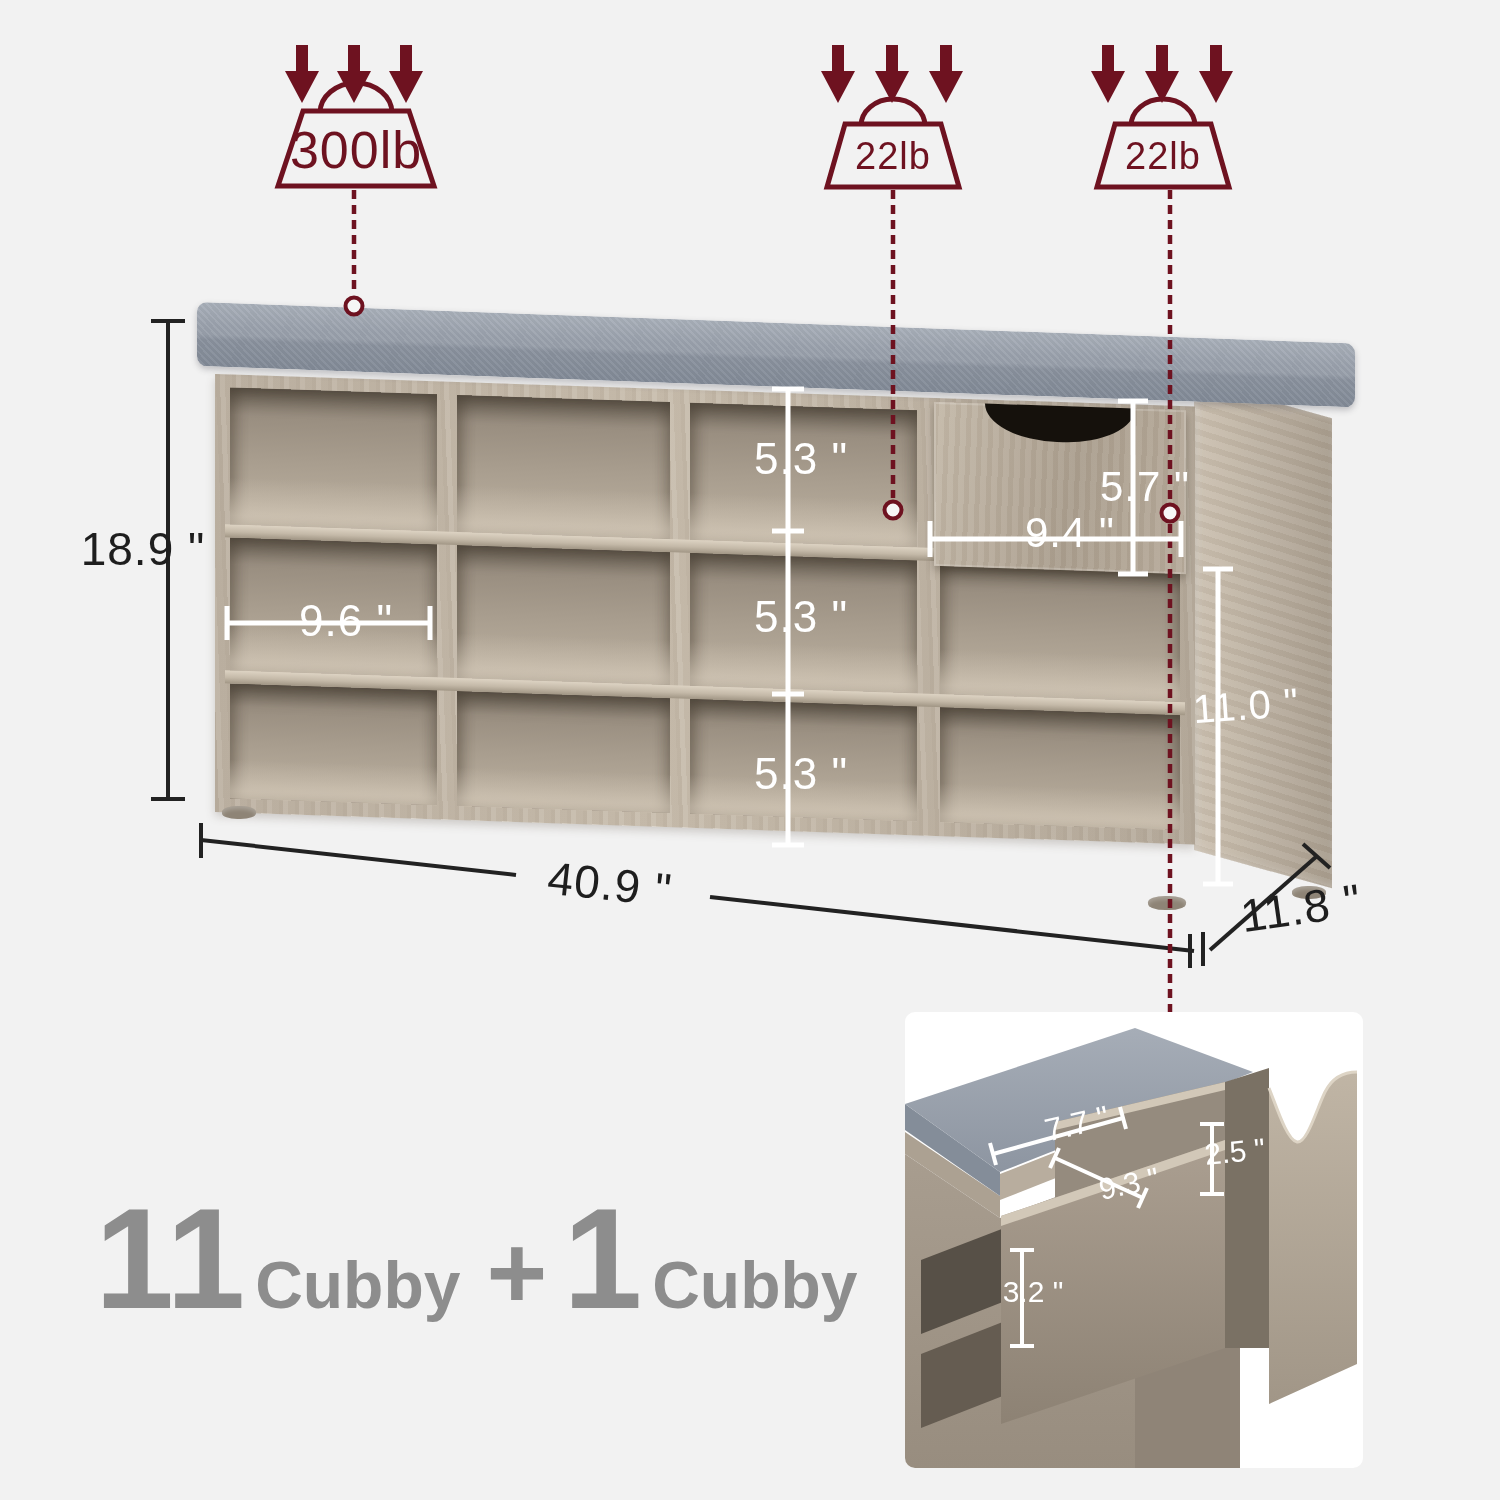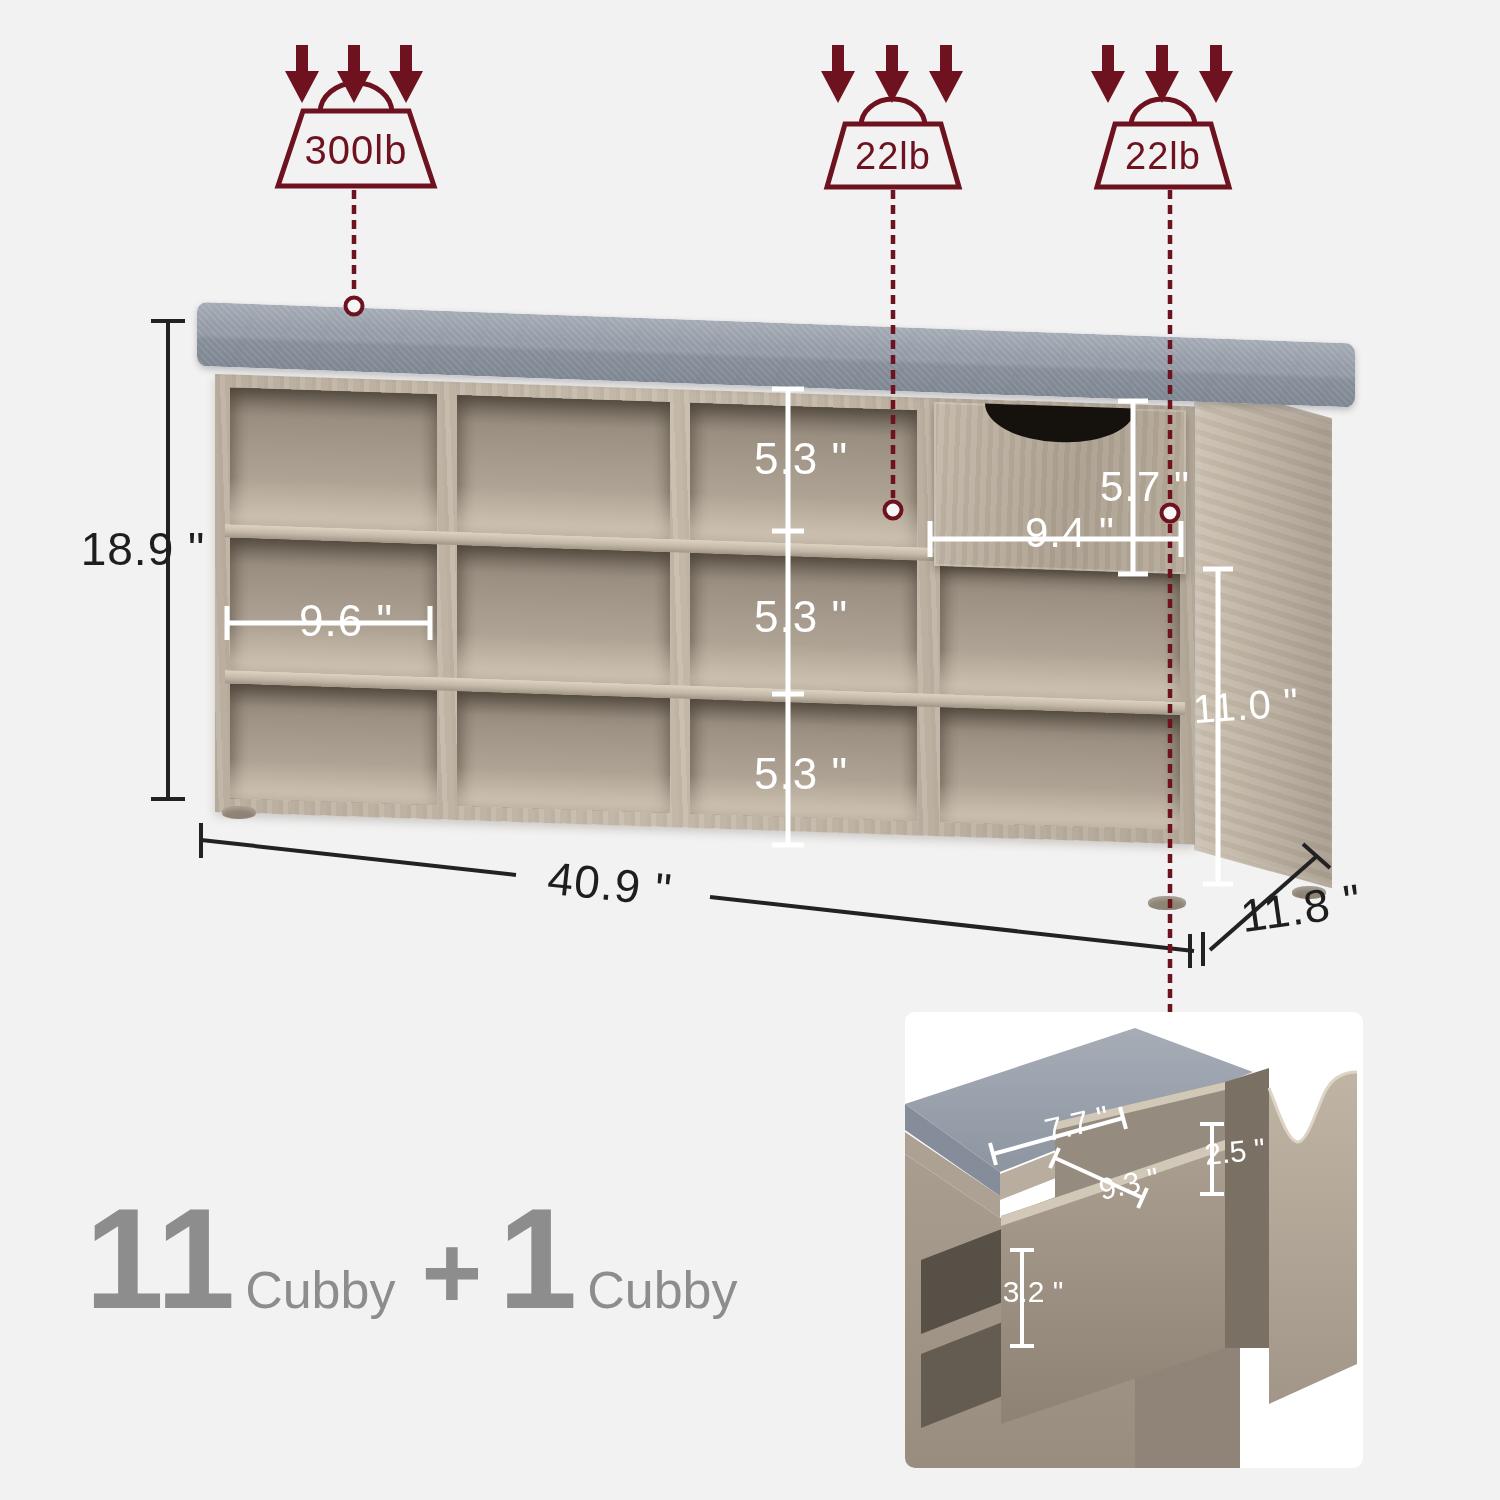--- a/index.html
+++ b/index.html
@@ -37,25 +37,25 @@
       background:
       repeating-linear-gradient(45deg, rgba(255,255,255,.05) 0 2px, rgba(0,0,0,.03) 2px 5px),
       linear-gradient(180deg,#a9b0ba 0%,#9aa1ac 38%,#99a0ab 50%,#8a929e 58%,#828a97 100%);
       box-shadow:0 3px 6px rgba(70,70,80,.30);}
   .foot{position:absolute;background:#8e8476;border-radius:45%;box-shadow:inset 0 3px 4px rgba(255,255,255,.25);}
   
   #overlay{position:absolute;left:0;top:0;z-index:5;}
   .lbl{position:absolute;white-space:nowrap;z-index:6;transform:translate(-50%,-50%);}
   .dim-black{color:#1e1e1e;font-size:46px;letter-spacing:1px;}
   .dim-white{color:#ffffff;font-size:44px;letter-spacing:1px;}
-  .wlabel{color:#6e1220;font-size:40px;font-weight:500;letter-spacing:1px;}
-  
-  .caption{position:absolute;left:85px;top:1188px;display:flex;align-items:baseline;color:#8d8d8d;z-index:6;}
+  .wlabel{color:#6e1220;font-size:52px;font-weight:500;letter-spacing:1px;}
+  
+  .caption{position:absolute;left:95px;top:1188px;display:flex;align-items:baseline;color:#8d8d8d;z-index:6;}
   .cap-num{font-size:142px;font-weight:600;line-height:1;}
-  .cap-word{font-size:52px;font-weight:400;margin-left:10px;}
+  .cap-word{font-size:66px;font-weight:700;margin-left:10px;}
   .cap-plus{font-size:104px;font-weight:600;margin:0 16px 0 26px;}
   
   .inset{position:absolute;left:905px;top:1012px;width:458px;height:456px;background:#ffffff;
       border-radius:10px;z-index:3;overflow:hidden;}
   .ins-lbl{position:absolute;color:#fff;font-size:32px;white-space:nowrap;z-index:4;}
 </style>
 </head>
 <body>
 
 <div id="stage">

